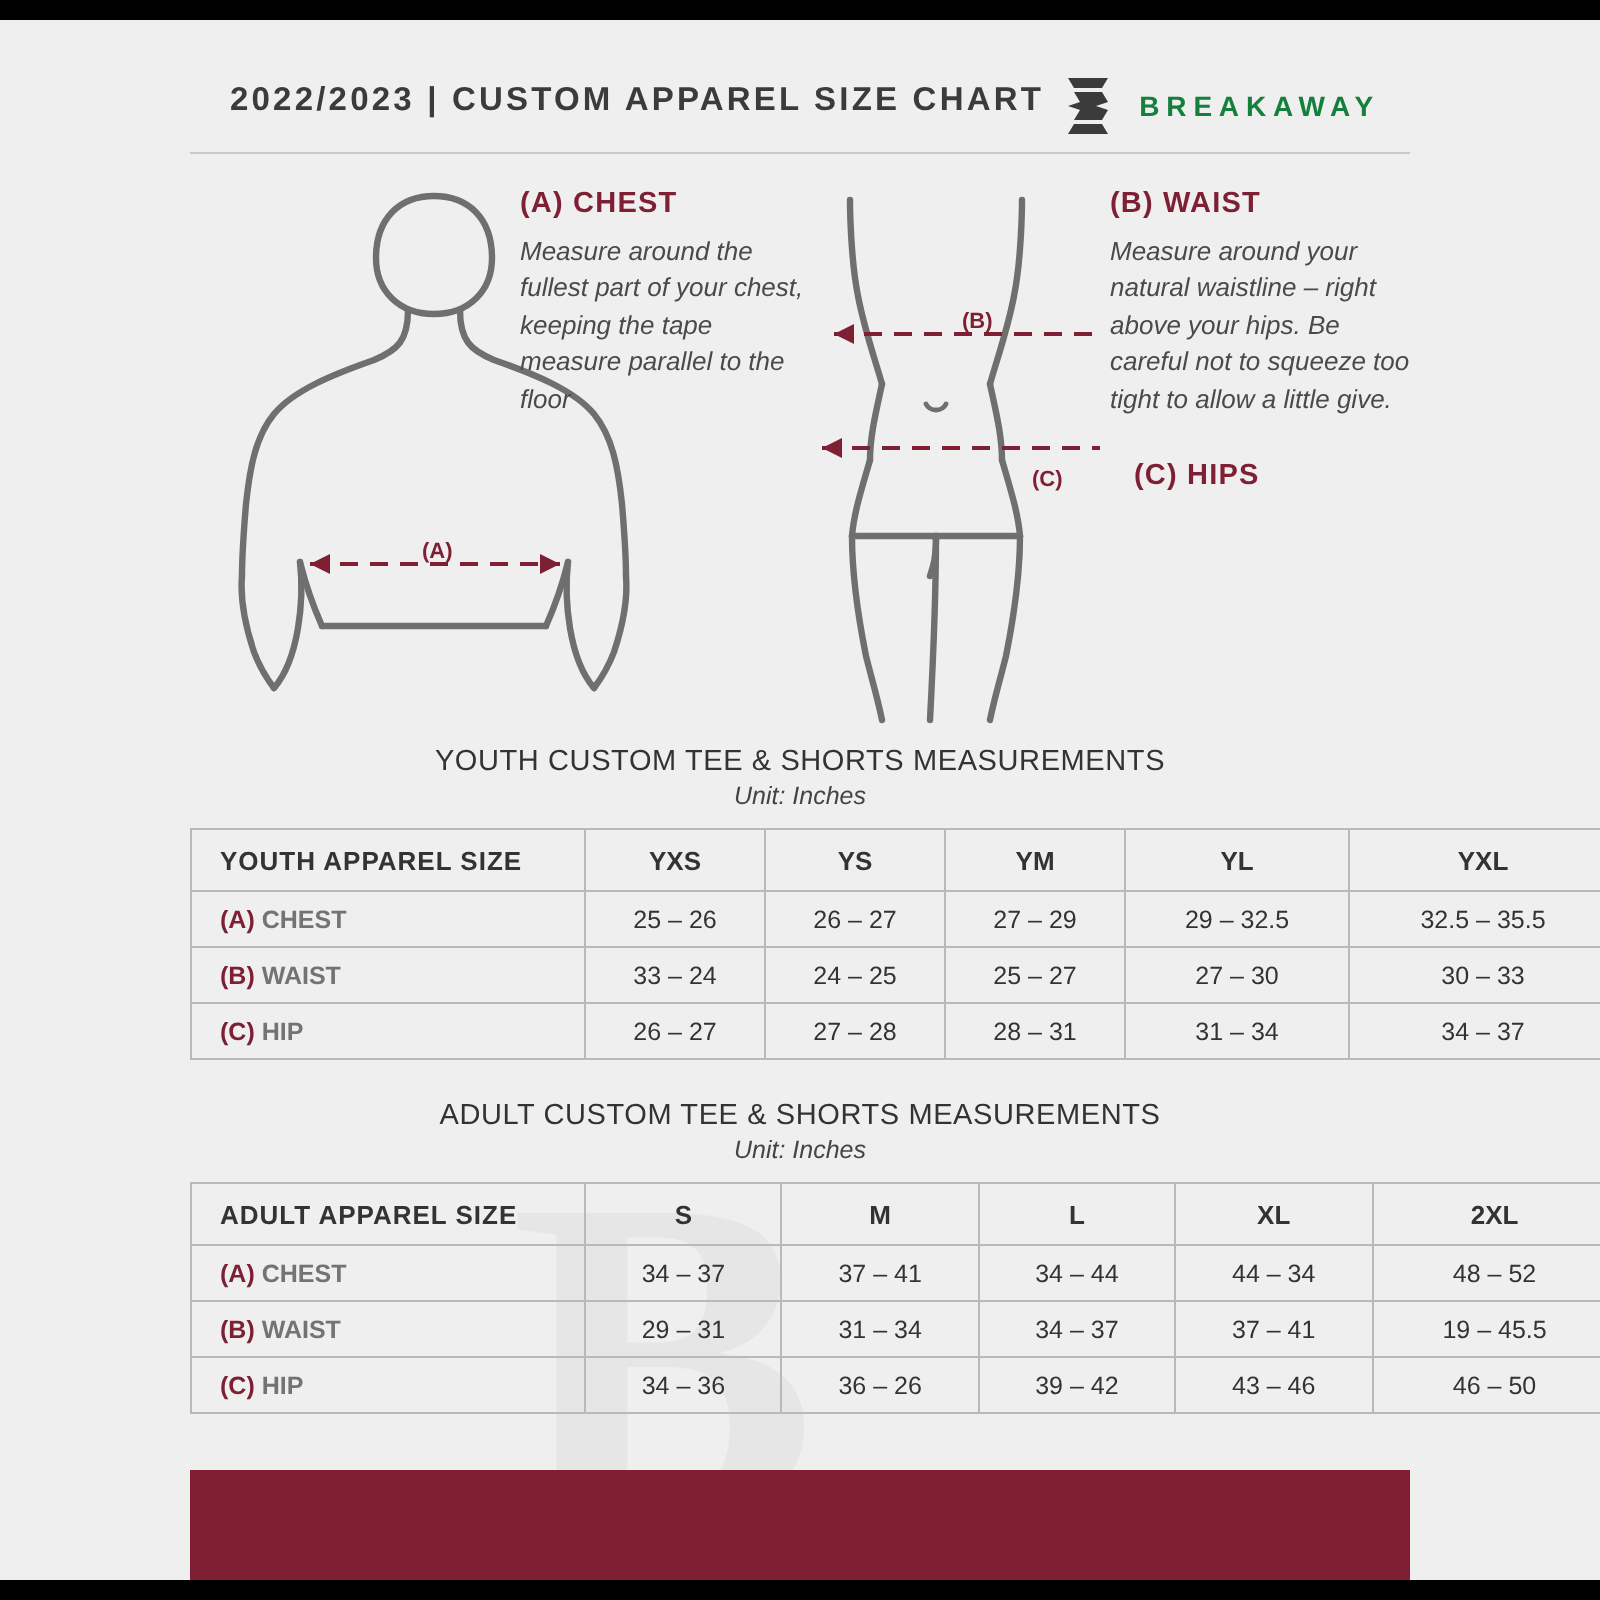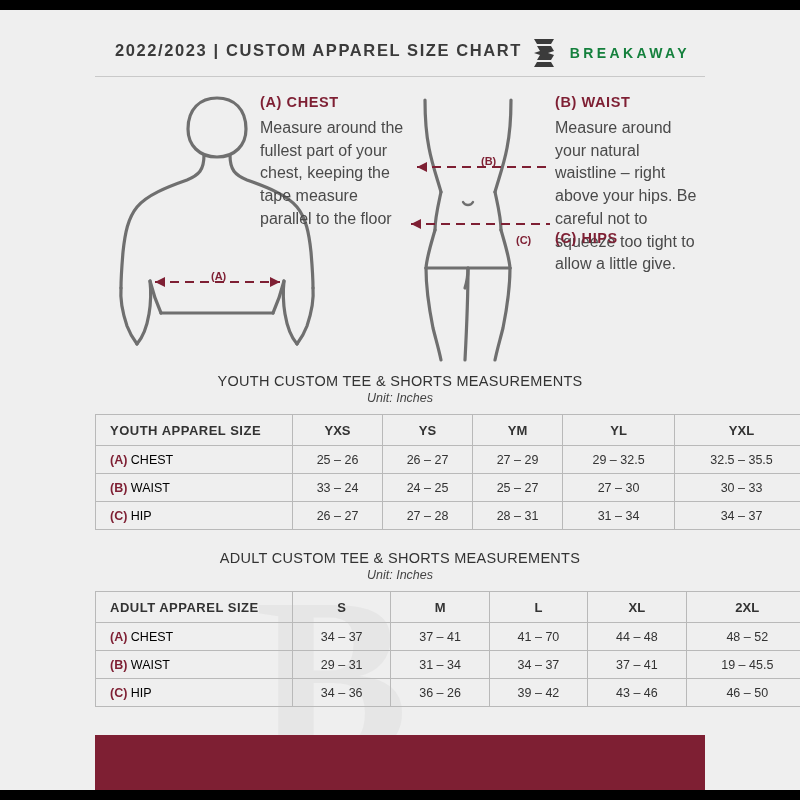--- a/index.html
+++ b/index.html
@@ -96,27 +96,28 @@
     width: 140px;
   }
   .callout-title {
     font-size: 14.5px;
     font-weight: bold;
     letter-spacing: 0.6px;
     color: #7e1f33;
     margin-bottom: 7px;
   }
   .callout-body {
-    font-size: 16px;
+    font-size: 13px;
+    font-style: italic;
     line-height: 1.42;
     color: #4a4a4a;
   }
   #callout-chest { left: 165px; top: 12px; width: 145px; }
   #callout-waist { left: 460px; top: 12px; width: 150px; }
-  #callout-hips  { left: 460px; top: 148px; width: 152px; }
+  #callout-hips  { left: 472px; top: 148px; width: 152px; }
 
   .measure-label {
     position: absolute;
     font-size: 11px;
     font-weight: bold;
     color: #7e1f33;
   }
 
   
   .section {
@@ -165,22 +166,22 @@
     width: 182px;
   }
   table tr.head td.rowhead {
     letter-spacing: 0.5px;
   }
   .tag {
     color: #7e1f33;
     font-weight: bold;
   }
   .lbl {
-    color: #000000;
-    font-weight: normal;
+    color: #737373;
+    font-weight: bold;
   }
   
   table td:first-child { border-left: 1px solid #b9b9b9; }
 
   .footer-bar {
     position: absolute;
     left: 95px;
     top: 725px;
     width: 610px;
     height: 55px;
@@ -330,22 +331,22 @@
         <td>S</td>
         <td>M</td>
         <td>L</td>
         <td>XL</td>
         <td>2XL</td>
       </tr>
       <tr>
         <td class="rowhead"><span class="tag">(A)</span> <span class="lbl">CHEST</span></td>
         <td>34 – 37</td>
         <td>37 – 41</td>
-        <td>41 – 70</td>
-        <td>44 – 48</td>
+        <td>34 – 44</td>
+        <td>44 – 34</td>
         <td>48 – 52</td>
       </tr>
       <tr>
         <td class="rowhead"><span class="tag">(B)</span> <span class="lbl">WAIST</span></td>
         <td>29 – 31</td>
         <td>31 – 34</td>
         <td>34 – 37</td>
         <td>37 – 41</td>
         <td>19 – 45.5</td>
       </tr>

